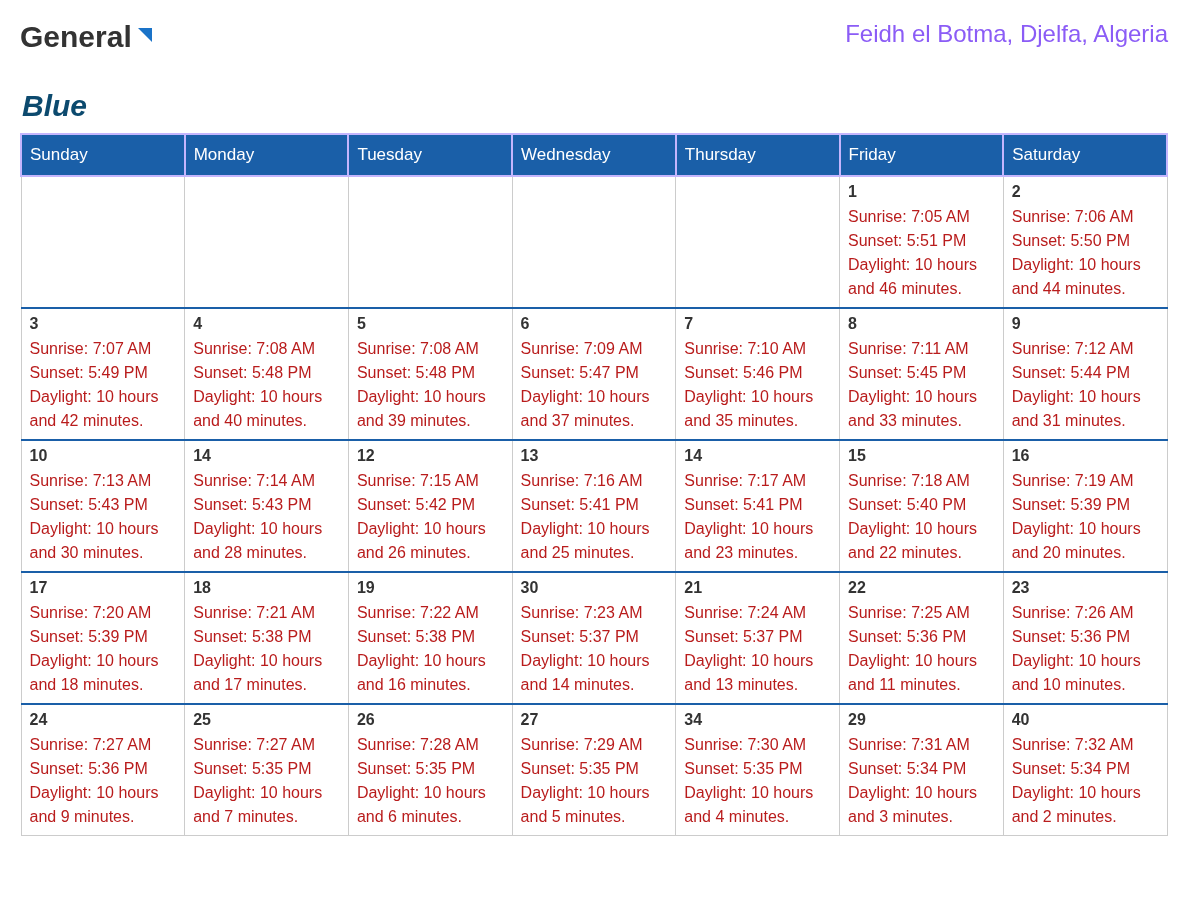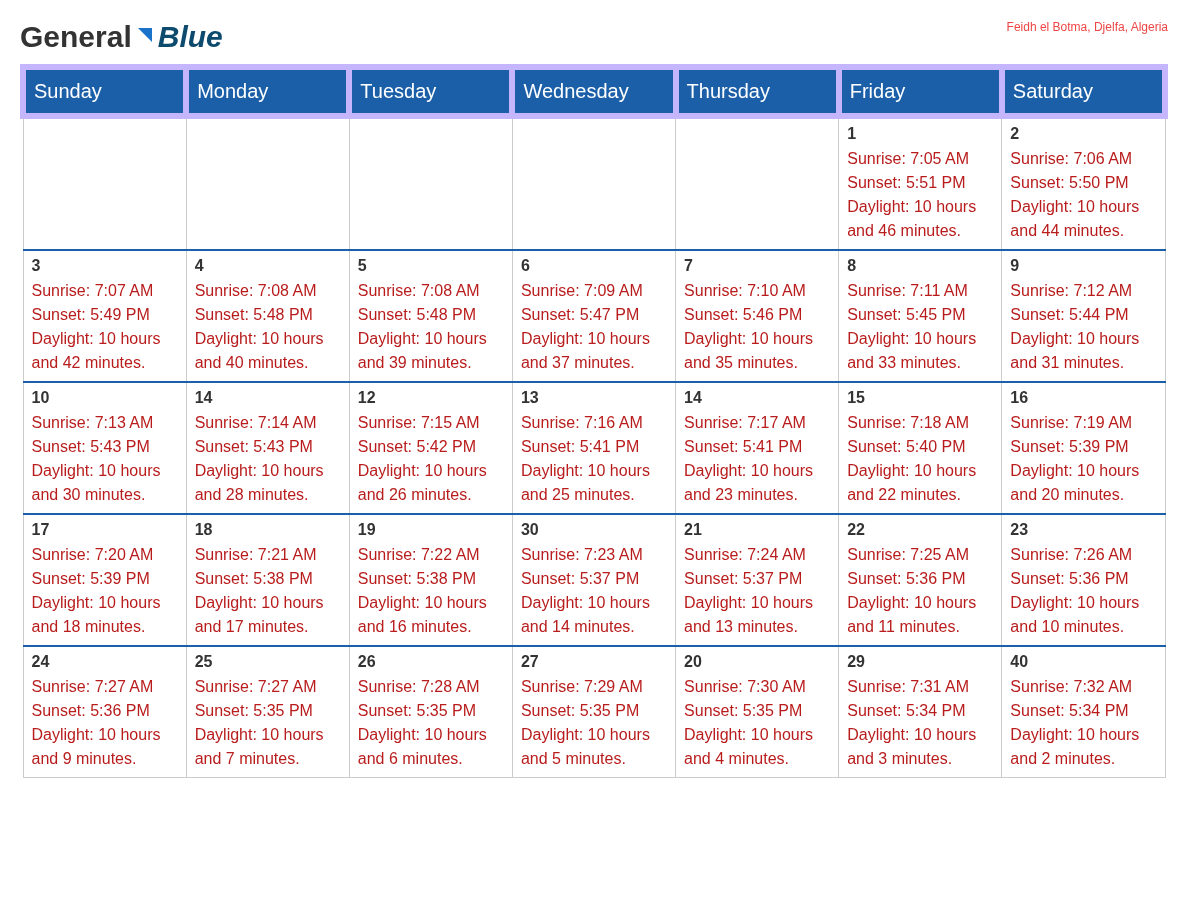--- a/index.html
+++ b/index.html
@@ -11,48 +11,49 @@
       min-height: 918px;
     }
     .header {
       display: flex;
       justify-content: space-between;
       align-items: flex-start;
       margin-bottom: 10px;
     }
     .logo {
       display: flex;
-      flex-direction: row;
+      flex-direction: column;
       align-items: flex-start;
+      gap: 35px;
     }
     .title-section {
       text-align: right;
     }
     .month-title {
       font-size: 48px;
       font-weight: normal;
       color: #333;
     }
     .location {
-      font-size: 12px;
-      color: #ef4444;
+      font-size: 24px;
+      color: #8b5cf6;
     }
     .calendar {
       width: 100%;
       border-collapse: collapse;
       margin-top: 10px;
     }
     .calendar th {
       background-color: #1a5fa8;
       color: #fff;
       padding: 10px 8px;
-      font-size: 20px;
+      font-size: 17px;
       font-weight: normal;
       text-align: left;
-      border: 6px solid #c4b5fd;
+      border: 2px solid #c4b5fd;
     }
     .calendar td {
       border: 1px solid #ccc;
       vertical-align: top;
       padding: 6px 8px;
       width: 14.28%;
       min-height: 110px;
       background: #fff;
     }
     .calendar tr td {
@@ -247,21 +248,21 @@
         </td>
         <td>
           <div class="day-number">26</div>
           <div class="day-info">Sunrise: 7:28 AM<br>Sunset: 5:35 PM<br>Daylight: 10 hours and 6 minutes.</div>
         </td>
         <td>
           <div class="day-number">27</div>
           <div class="day-info">Sunrise: 7:29 AM<br>Sunset: 5:35 PM<br>Daylight: 10 hours and 5 minutes.</div>
         </td>
         <td>
-          <div class="day-number">20</div>
+          <div class="day-number">34</div>
           <div class="day-info">Sunrise: 7:30 AM<br>Sunset: 5:35 PM<br>Daylight: 10 hours and 4 minutes.</div>
         </td>
         <td>
           <div class="day-number">29</div>
           <div class="day-info">Sunrise: 7:31 AM<br>Sunset: 5:34 PM<br>Daylight: 10 hours and 3 minutes.</div>
         </td>
         <td>
           <div class="day-number">40</div>
           <div class="day-info">Sunrise: 7:32 AM<br>Sunset: 5:34 PM<br>Daylight: 10 hours and 2 minutes.</div>
         </td>

